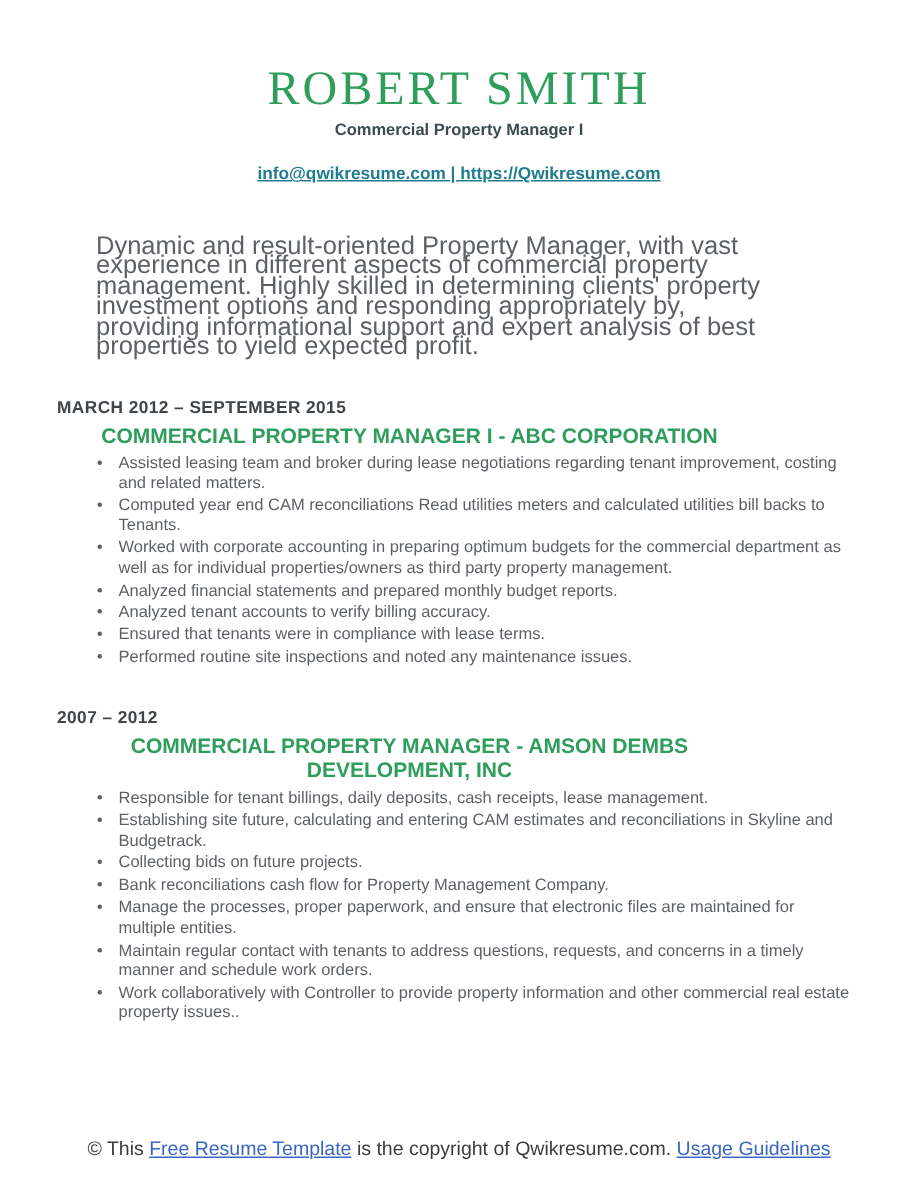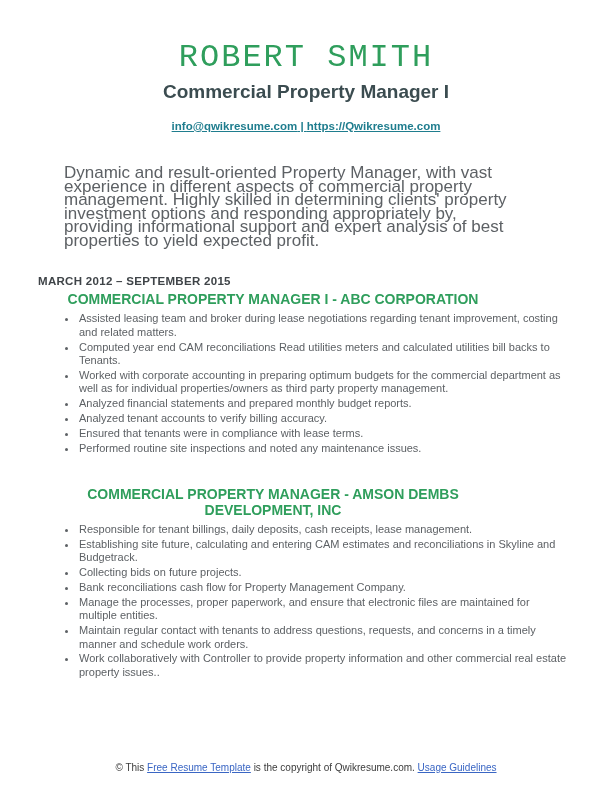--- a/index.html
+++ b/index.html
@@ -14,26 +14,26 @@
   html,body{margin:0;padding:0;background:#ffffff;}
   .page{
     width:612px;height:792px;margin:0 auto;background:#fff;
     box-sizing:border-box;padding:40px 38px 14px;
     display:flex;flex-direction:column;
     font-family:"Liberation Sans",sans-serif;
     overflow:hidden;
   }
   .header{text-align:center;}
   .name{
-    font-family:Liberation Mono, monospace;
+    font-family:Liberation Serif, serif;
     font-size:32px;font-weight:400;color:var(--accent-green);
     letter-spacing:2px;margin:0;line-height:1.15;
   }
   .role{
-    font-size:19px;font-weight:700;color:var(--title-dark);
+    font-size:11px;font-weight:700;color:var(--title-dark);
     margin:4px 0 0;line-height:1.2;
   }
   .contact{
     font-size:11.5px;font-weight:700;color:var(--contact-teal);
     margin-top:16px;line-height:1.1;text-decoration:underline;
   }
   .contact a{color:var(--contact-teal);text-decoration:none;}
   .summary{
     margin:34px 0 0 26px;width:455px;
     color:var(--body-gray);font-size:17px;line-height:13.5px;
@@ -48,21 +48,21 @@
     font-size:14px;font-weight:700;color:var(--accent-green);
     margin-top:3px;max-width:470px;line-height:16px;text-align:center;
   }
   .bullets{
     margin:5px 0 0;padding-left:40px;list-style:disc;
     color:var(--body-gray);font-size:11px;line-height:13.4px;
   }
   .bullets li{margin-bottom:1.5px;max-width:490px;padding-left:1px;}
   .footer{
     margin-top:auto;text-align:center;
-    font-size:10px;color:var(--footer-gray);line-height:1.2;
+    font-size:13px;color:var(--footer-gray);line-height:1.2;
     padding-bottom:4px;
   }
   .footer a{color:var(--link-blue);text-decoration:underline;}
 </style>
 </head>
 <body>
 
 <div class="page">
 
   <div class="header">
@@ -81,20 +81,21 @@
       <li>Computed year end CAM reconciliations Read utilities meters and calculated utilities bill backs to Tenants.</li>
       <li>Worked with corporate accounting in preparing optimum budgets for the commercial department as well as for individual properties/owners as third party property management.</li>
       <li>Analyzed financial statements and prepared monthly budget reports.</li>
       <li>Analyzed tenant accounts to verify billing accuracy.</li>
       <li>Ensured that tenants were in compliance with lease terms.</li>
       <li>Performed routine site inspections and noted any maintenance issues.</li>
     </ul>
   </div>
 
   <div class="section2">
+    <div class="dates">2007 – 2012</div>
     <div class="jobtitle">COMMERCIAL PROPERTY MANAGER - AMSON DEMBS DEVELOPMENT, INC</div>
     <ul class="bullets">
       <li>Responsible for tenant billings, daily deposits, cash receipts, lease management.</li>
       <li>Establishing site future, calculating and entering CAM estimates and reconciliations in Skyline and Budgetrack.</li>
       <li>Collecting bids on future projects.</li>
       <li>Bank reconciliations cash flow for Property Management Company.</li>
       <li>Manage the processes, proper paperwork, and ensure that electronic files are maintained for multiple entities.</li>
       <li>Maintain regular contact with tenants to address questions, requests, and concerns in a timely manner and schedule work orders.</li>
       <li>Work collaboratively with Controller to provide property information and other commercial real estate property issues..</li>
     </ul>

